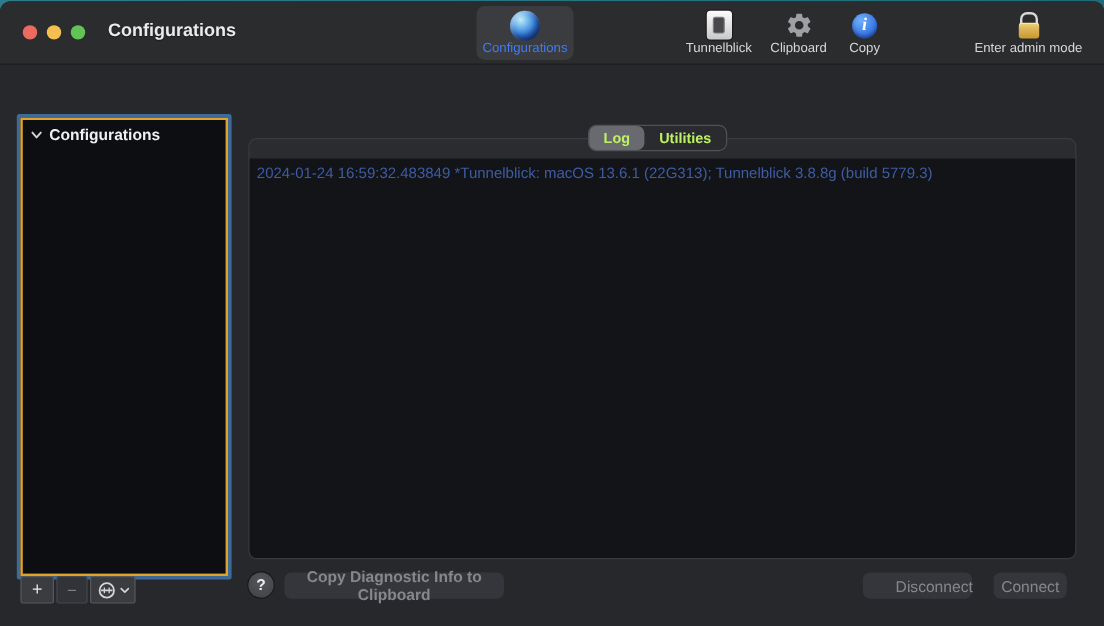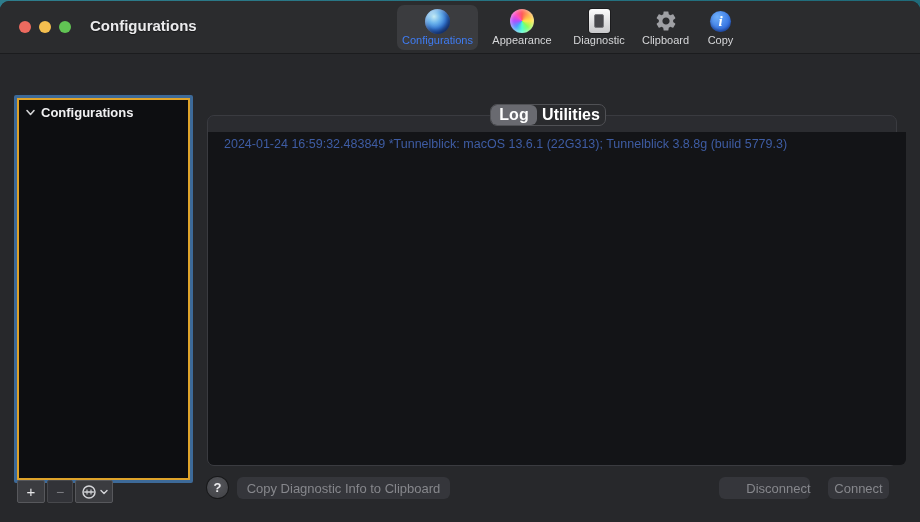--- a/index.html
+++ b/index.html
@@ -43,34 +43,34 @@
   .sb-row-label{font-size:13px;font-weight:bold;color:#f0f0f2;}
 
   .sb-btns{position:absolute;left:17px;top:479px;display:flex;gap:2px;}
   .sb-btn{height:23px;box-sizing:border-box;background:#3b3c40;border:1px solid #57585c;border-radius:2px;display:flex;align-items:center;justify-content:center;color:#e6e6e8;font-size:15px;line-height:1;}
   .sb-btn.add{width:28px;}
   .sb-btn.remove{width:26px;background:#323338;border-color:#47484c;color:#7e7f84;font-size:14px;}
   .sb-btn.action{width:38px;gap:3px;}
 
   
   .tabpanel{position:absolute;left:207px;top:114px;width:690px;height:351px;background:#2b2c30;border:1px solid #3a3b40;border-radius:7px;box-sizing:border-box;}
-  .logarea{position:absolute;left:208px;top:131px;width:688px;height:333px;background:#131417;border-radius:0 0 6px 6px;overflow:hidden;padding-left:10px;}
+  .logarea{position:absolute;left:208px;top:131px;width:688px;height:333px;background:#131417;border-radius:0 0 6px 6px;overflow:hidden;}
   .logline{padding:5px 0 0 6px;font-size:12.5px;color:#3e5ca3;white-space:nowrap;}
 
   .segctl{position:absolute;left:490px;top:103px;height:22px;display:flex;align-items:center;background:#2a2b2e;border:1px solid #505155;border-radius:7px;box-sizing:border-box;padding:0;}
-  .seg{height:20px;margin:0;display:flex;align-items:center;justify-content:center;font-size:16px;font-weight:600;color:#ffffff;border-radius:6px;cursor:default;}
+  .seg{height:20px;margin:0;display:flex;align-items:center;justify-content:center;font-size:12px;font-weight:600;color:#bef264;border-radius:6px;cursor:default;}
   .seg.sel{background:#696a70;}
   .seg-log{width:46px;}
   .seg-settings{width:68px;}
 
   
   .help-btn{position:absolute;left:207px;top:476px;width:21px;height:21px;border-radius:50%;background:radial-gradient(circle at 50% 35%, #55565b, #404145);display:flex;align-items:center;justify-content:center;
     color:#ededef;font-size:13px;font-weight:bold;box-shadow:0 0 0 1px rgba(0,0,0,.4);}
   .push-btn{position:absolute;top:476px;height:22px;box-sizing:border-box;background:#35363b;border:none;border-radius:6px;color:#86878c;font-size:13px;font-family:"Liberation Sans",sans-serif;display:flex;align-items:center;justify-content:center;}
-  .copy-btn{left:237px;width:213px;}
+  .copy-btn{left:237px;width:183px;font-weight:bold;}
   .disconnect-btn{left:719px;width:91px;padding-left:34px;}
   .connect-btn{left:828px;width:61px;}
 </style>
 </head>
 <body>
 
 <div class="desktop">
   <div class="window">
 
     <div class="titlebar">
@@ -79,52 +79,55 @@
       <div class="traffic t-zoom"></div>
       <div class="win-title">Configurations</div>
 
       <div class="tb-item selected" style="left:397px;width:81px;">
         <div class="icon-box">
             <div class="globe-icon"></div>
           </div>
         <div class="tb-label">Configurations</div>
       </div>
 
-      <div class="tb-item" style="left:487px;width:70px;">
-        <div class="icon-box">
-            <div class="wheel-icon"></div>
-          </div>
-        <div class="tb-label">Appearance</div>
-      </div>
 
       <div class="tb-item" style="left:560px;width:78px;">
         <div class="icon-box">
             <div class="prefs-icon">
               <div class="inner"></div>
             </div>
           </div>
-        <div class="tb-label">Diagnostic</div>
+        <div class="tb-label">Tunnelblick</div>
       </div>
 
       <div class="tb-item" style="left:638px;width:55px;">
         <div class="icon-box">
           <svg class="gear-icon" viewBox="0 0 24 24">
               <path fill="#9fa0a4" d="M19.14,12.94c0.04-0.3,0.06-0.61,0.06-0.94c0-0.32-0.02-0.64-0.07-0.94l2.03-1.58c0.18-0.14,0.23-0.41,0.12-0.61l-1.92-3.32c-0.12-0.22-0.37-0.29-0.59-0.22l-2.39,0.96c-0.5-0.38-1.03-0.7-1.62-0.94L14.4,2.81c-0.04-0.24-0.24-0.41-0.48-0.41h-3.84c-0.24,0-0.43,0.17-0.47,0.41L9.25,5.35C8.66,5.59,8.12,5.92,7.63,6.29L5.24,5.33c-0.22-0.08-0.47,0-0.59,0.22L2.74,8.87C2.62,9.08,2.66,9.34,2.86,9.48l2.03,1.58C4.84,11.36,4.8,11.69,4.8,12s0.02,0.64,0.07,0.94l-2.03,1.58c-0.18,0.14-0.23,0.41-0.12,0.61l1.92,3.32c0.12,0.22,0.37,0.29,0.59,0.22l2.39-0.96c0.5,0.38,1.03,0.7,1.62,0.94l0.36,2.54c0.05,0.24,0.24,0.41,0.48,0.41h3.84c0.24,0,0.44-0.17,0.47-0.41l0.36-2.54c0.59-0.24,1.13-0.56,1.62-0.94l2.39,0.96c0.22,0.08,0.47,0,0.59-0.22l1.92-3.32c0.12-0.22,0.07-0.47-0.12-0.61L19.14,12.94z M12,15.6c-1.98,0-3.6-1.62-3.6-3.6s1.62-3.6,3.6-3.6s3.6,1.62,3.6,3.6S13.98,15.6,12,15.6z"></path>
             </svg>
         </div>
         <div class="tb-label">Clipboard</div>
       </div>
 
       <div class="tb-item" style="left:698px;width:45px;">
         <div class="icon-box">
             <div class="info-icon">i</div>
           </div>
         <div class="tb-label">Copy</div>
       </div>
 
+      <div class="tb-item" style="left:800px;width:114px;">
+        <div class="icon-box">
+          <div class="lock-icon">
+              <div class="lock-shackle"></div>
+              <div class="lock-body"></div>
+            </div>
+        </div>
+        <div class="tb-label">Enter admin mode</div>
+      </div>
     </div>
 
     <div class="sb-focus">
       <div class="sb-inner">
         <div class="sb-row">
           <svg width="11" height="11" viewBox="0 0 11 11">
               <polyline points="2,3.5 5.5,7.5 9,3.5" fill="none" stroke="#d2d3d5" stroke-width="1.6" stroke-linecap="round" stroke-linejoin="round"></polyline>
             </svg>
           <span class="sb-row-label">Configurations</span>
         </div>

